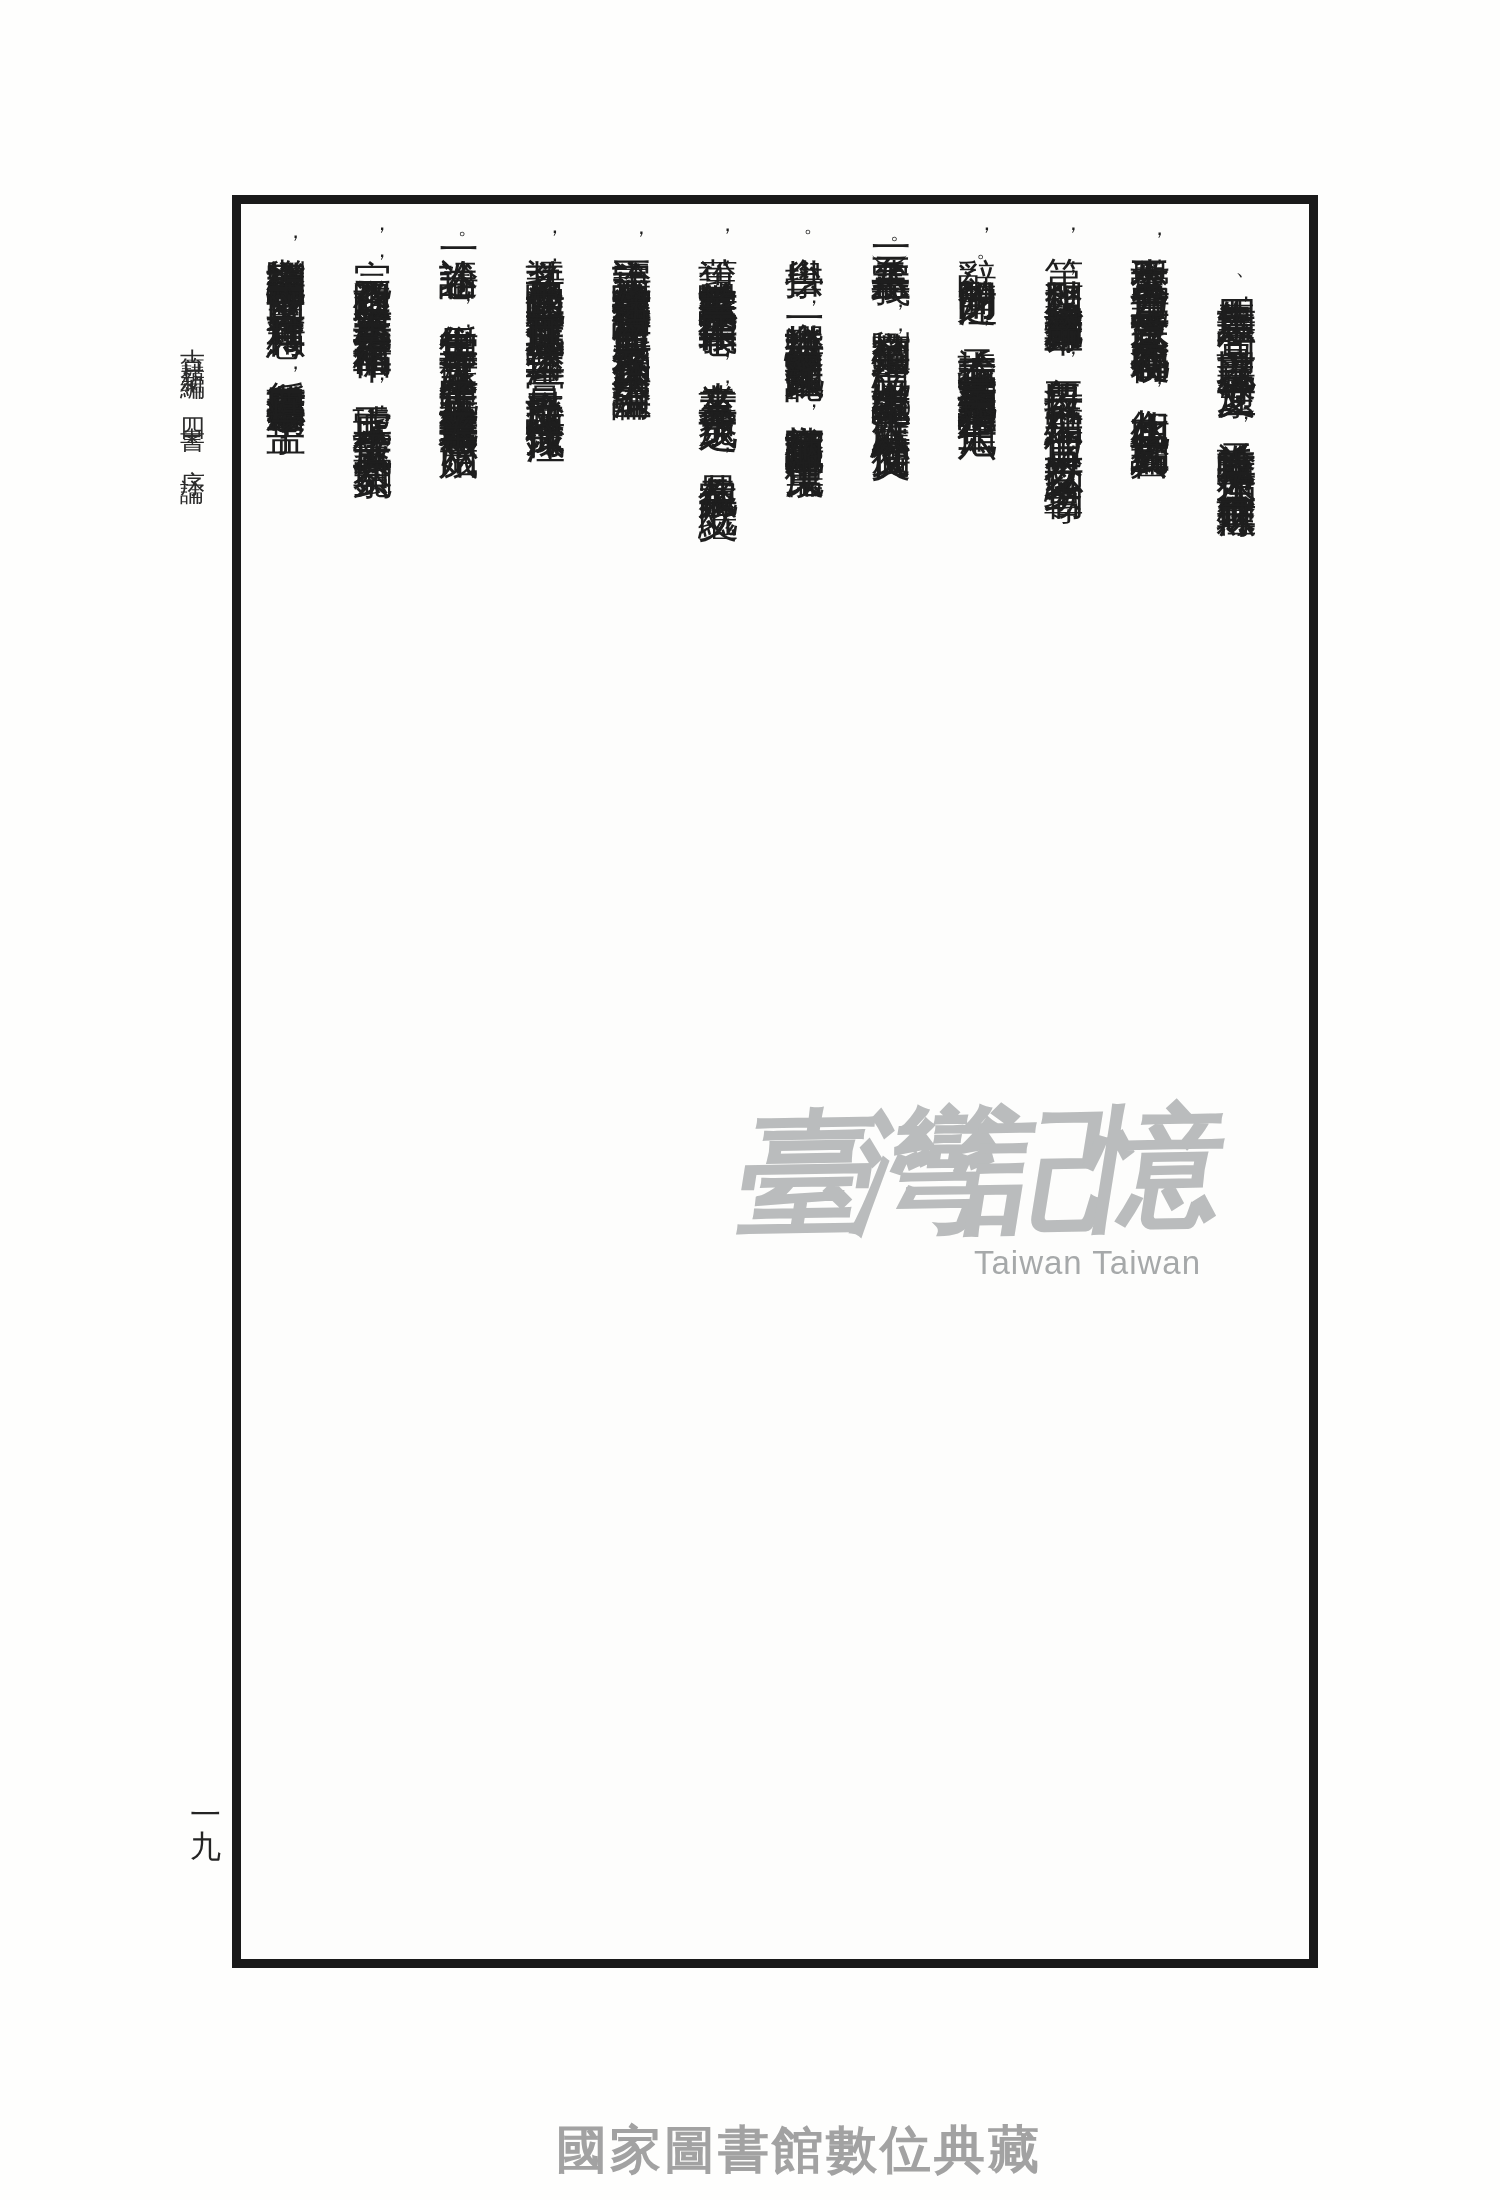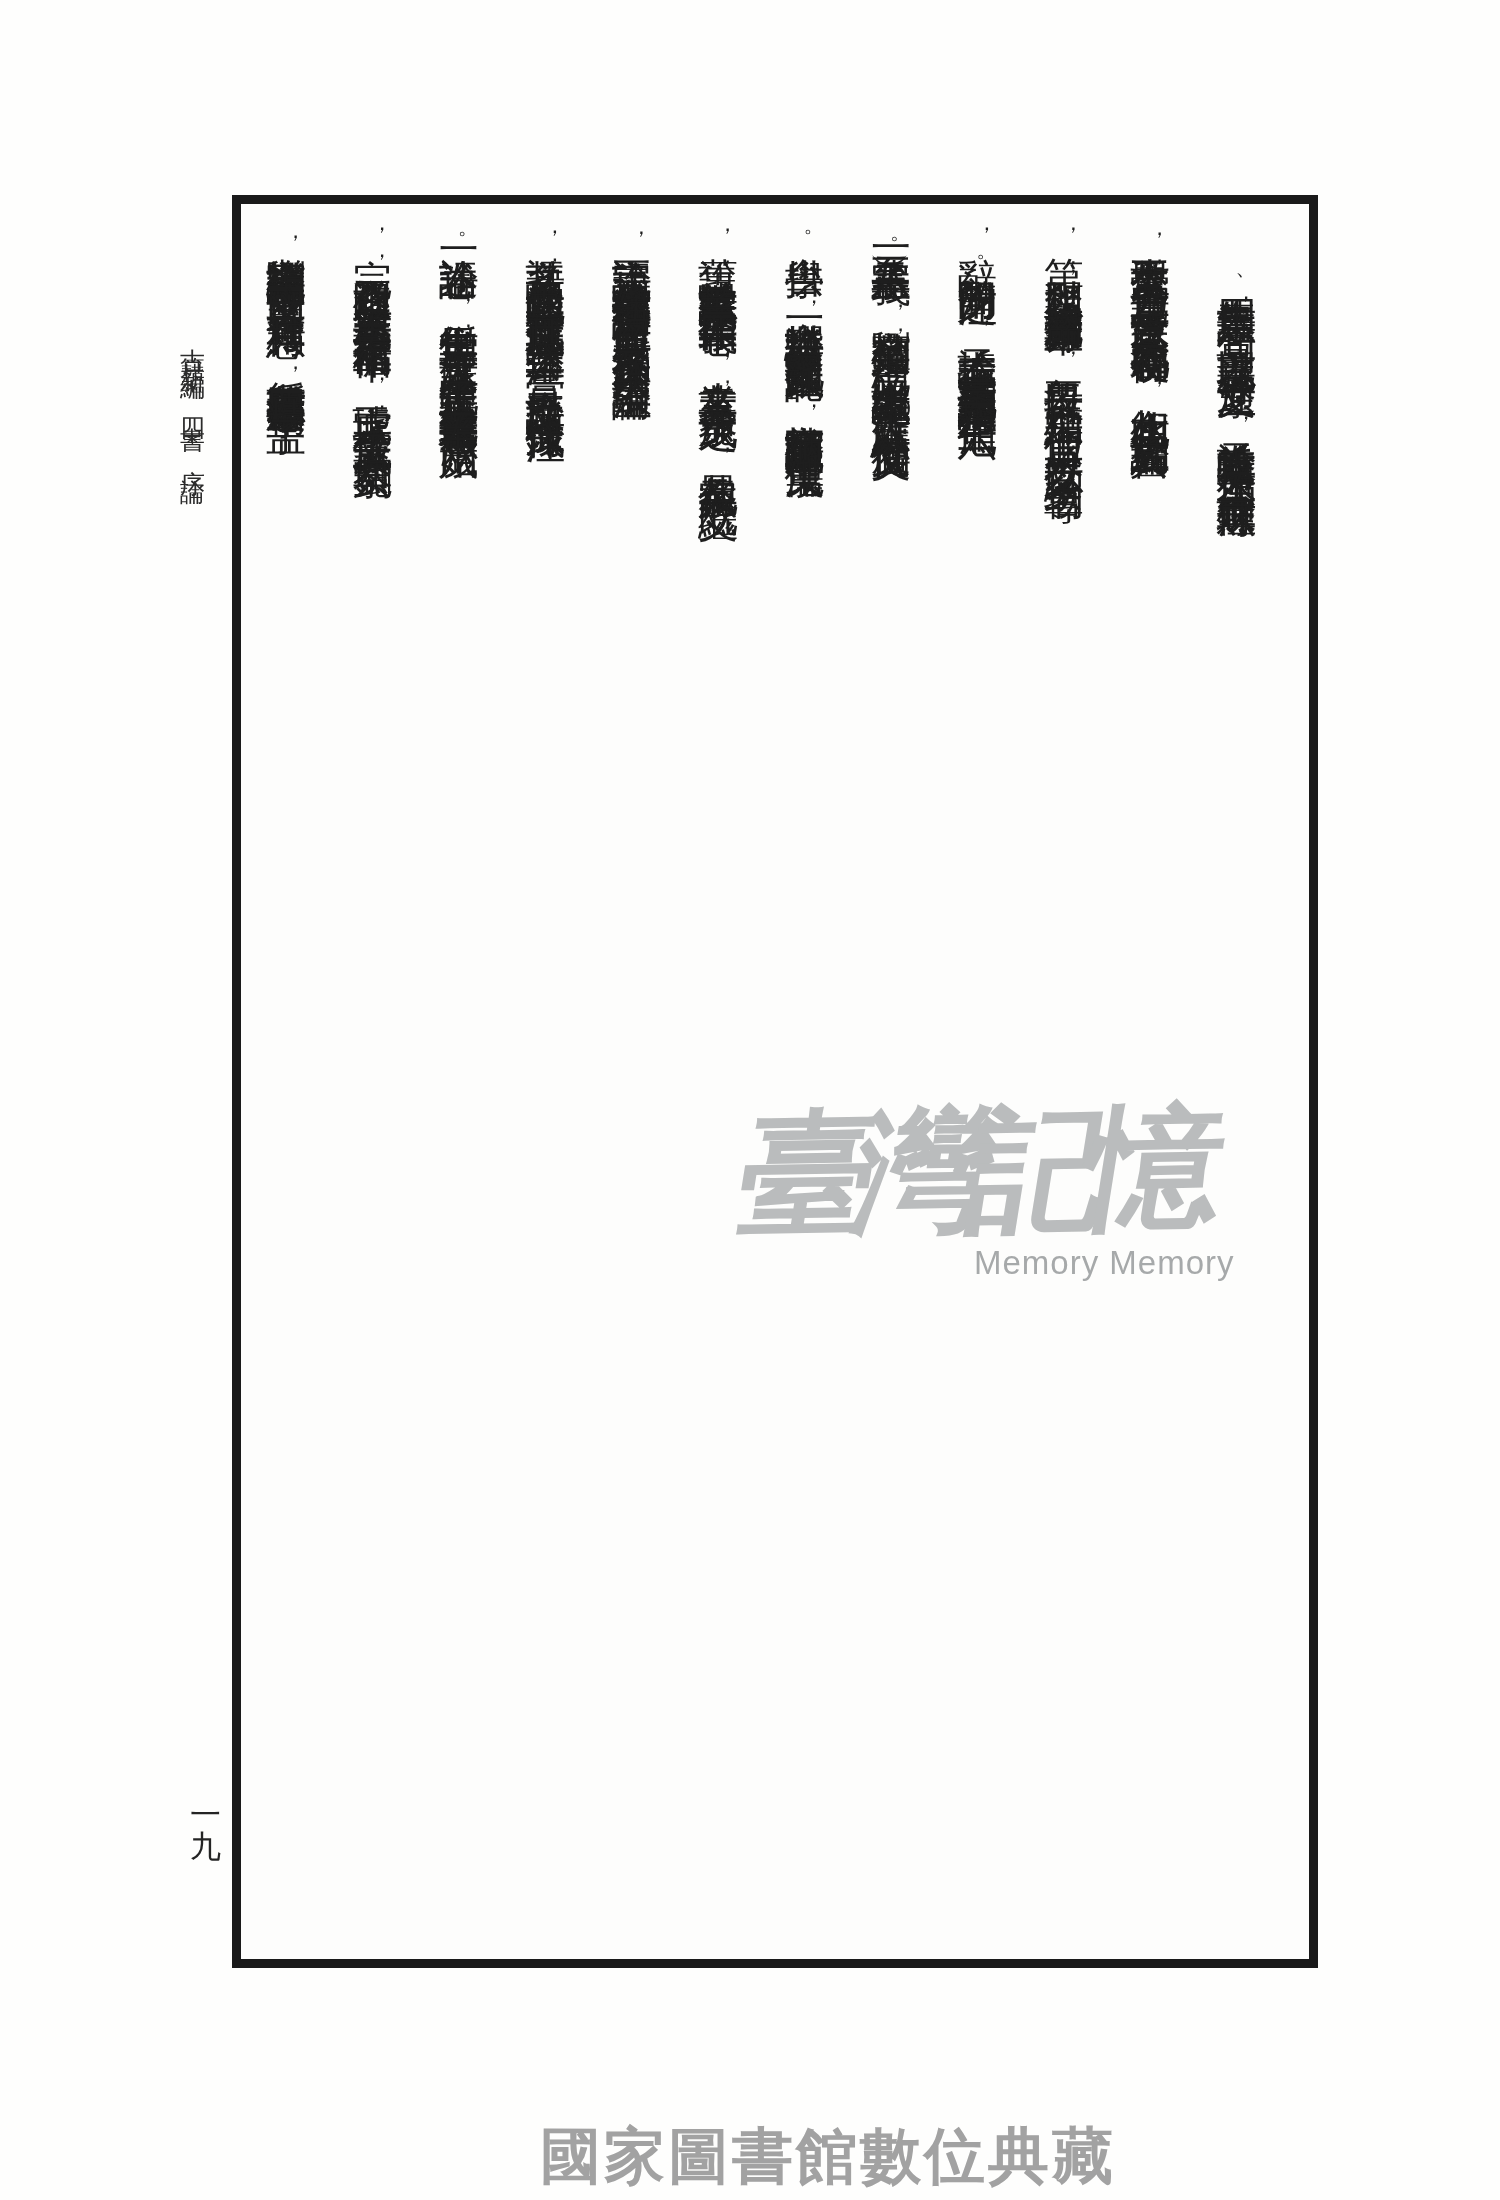--- a/index.html
+++ b/index.html
@@ -64,22 +64,22 @@
   }
   .wm-latin{
     position:absolute;left:232px;top:148px;
     font-size:33px;letter-spacing:1px;
     color:#989b9c;opacity:0.85;
     font-family:"Liberation Sans","DejaVu Sans",sans-serif;
     white-space:nowrap;
   }
   
   .footer-caption{
-    position:absolute;left:540px;top:2116px;
-    font-size:61px;font-weight:bold;letter-spacing:3px;
+    position:absolute;left:556px;top:2116px;
+    font-size:51px;font-weight:bold;letter-spacing:3px;
     color:#a2a2a2;
     font-family:"Liberation Sans","DejaVu Sans",sans-serif;
     white-space:nowrap;
   }
 </style>
 </head>
 <body>
 
 <div class="page">
 
@@ -99,18 +99,18 @@
       <div class="vcol">完論語正義<span class="punct">，</span>又見後漢書儒林傳言何休注訓論語<span class="punct">，</span>而何晏集解<span class="punct">，</span>採各家獨不及休<span class="punct">，</span>因讀公羊注引論</div>
       <div class="vcol">語文甚多<span class="punct">，</span>乃知休深嗜此書<span class="punct">，</span>或意欲作注而未成耳<span class="punct">，</span>遂輯公羊注<span class="punct">、</span>膏盲<span class="punct">、</span>廢疾引論語文<span class="punct">，</span>撮錄成何休注</div>
       <div class="vcol">論語述一卷<span class="punct">。</span>　焦循字里堂<span class="punct">，</span>江蘇甘泉人<span class="punct">，</span>晚年注孟子正義<span class="punct">，</span>先與子廷琥纂孟子長篇三十卷<span class="punct">，</span>兩歲始</div>
       <div class="vcol">完<span class="punct">，</span>遂乃立程自限<span class="punct">，</span>次第爲正義三十卷<span class="punct">，</span>稿畢一年而循卒<span class="punct">。</span>　琥字虎玉<span class="punct">，</span>佐父成孟子正義<span class="punct">，</span>與劉恭冕</div>
       <div class="vcol">繼劉寶楠完論語正義<span class="punct">，</span>同皆兩世之業<span class="punct">，</span>其精博可想<span class="punct">。</span>　循所著以雕菰樓易學三書四十卷最精<span class="punct">，</span>孟子</div>
     </div>
   </div>
 
   <div class="watermark">
     <div class="wm-cjk">臺灣記憶</div>
-    <div class="wm-latin">Memory Memory</div>
+    <div class="wm-latin">Taiwan Taiwan</div>
   </div>
 
   <div class="footer-caption">國家圖書館數位典藏</div>
 
 </div>
 
 </body></html>

